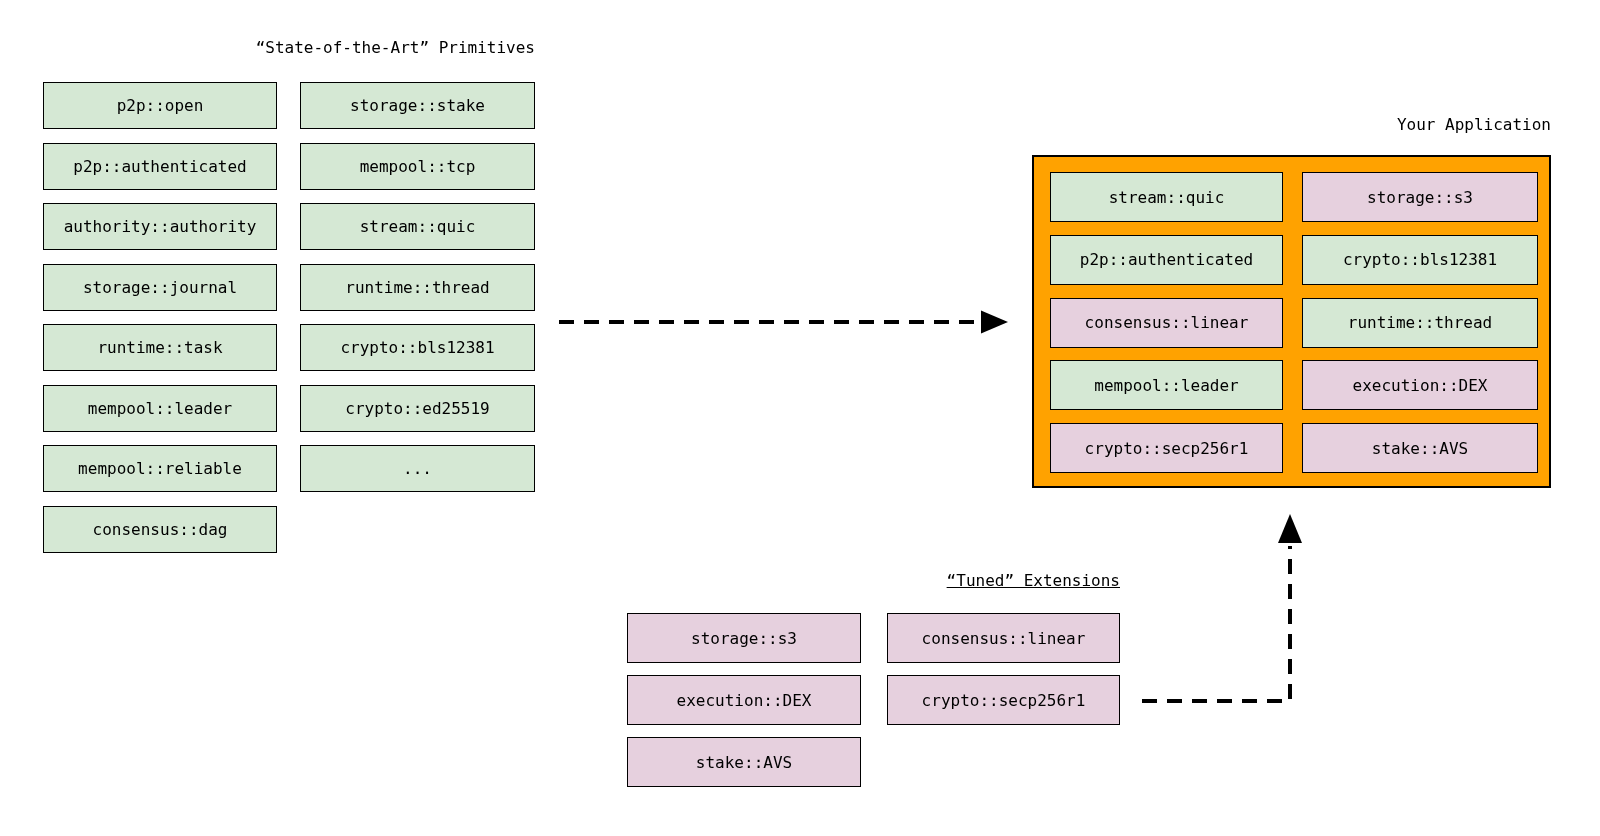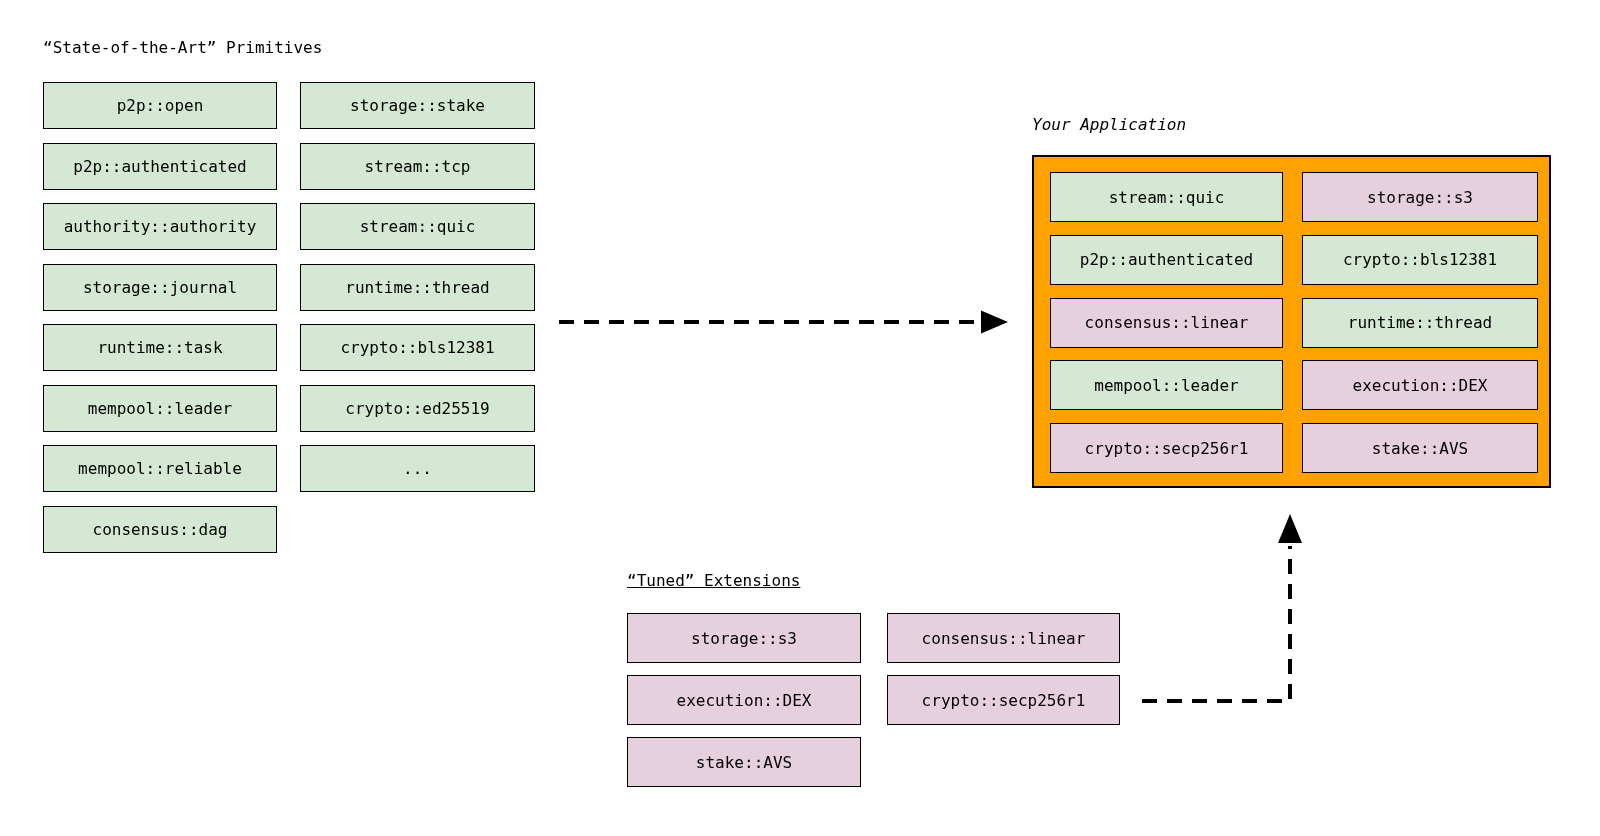--- a/index.html
+++ b/index.html
@@ -10,21 +10,21 @@
   body {
     position: relative;
     width: 1600px;
     height: 836px;
     font-family: "DejaVu Sans Mono", "Liberation Mono", monospace;
     color: #000000;
     overflow: hidden;
   }
   .section-title {
     position: absolute;
-    text-align: left;
+    text-align: right;
     font-size: 16px;
     line-height: 20px;
     white-space: nowrap;
   }
   .box {
     box-sizing: border-box;
     border: 1.5px solid var(--border, #000000);
     display: flex;
     align-items: center;
     justify-content: center;
@@ -42,21 +42,21 @@
     display: grid;
     grid-template-columns: 234px 235px;
     grid-template-rows: repeat(8, 47px);
     column-gap: 23px;
     row-gap: 13.5px;
     grid-auto-flow: column;
   }
   #primitives-title { left: 43px; width: 492px; top: 38px; }
 
   
-  #application-title { left: 1032px; width: 519px; top: 115px; font-style: italic; }
+  #application-title { left: 1032px; width: 519px; top: 115px; }
   #application-box {
     position: absolute;
     left: 1032px;
     top: 155px;
     width: 519px;
     height: 333px;
     box-sizing: border-box;
     background: var(--app_orange, #ffa200);
     border: 2px solid var(--border, #000000);
     display: grid;
@@ -109,21 +109,21 @@
 <div id="primitives-grid">
   <div class="box primitive">p2p::open</div>
   <div class="box primitive">p2p::authenticated</div>
   <div class="box primitive">authority::authority</div>
   <div class="box primitive">storage::journal</div>
   <div class="box primitive">runtime::task</div>
   <div class="box primitive">mempool::leader</div>
   <div class="box primitive">mempool::reliable</div>
   <div class="box primitive">consensus::dag</div>
   <div class="box primitive">storage::stake</div>
-  <div class="box primitive">stream::tcp</div>
+  <div class="box primitive">mempool::tcp</div>
   <div class="box primitive">stream::quic</div>
   <div class="box primitive">runtime::thread</div>
   <div class="box primitive">crypto::bls12381</div>
   <div class="box primitive">crypto::ed25519</div>
   <div class="box primitive">...</div>
 </div>
 
 <div class="section-title" id="application-title">Your Application</div>
 
 <div id="application-box">

